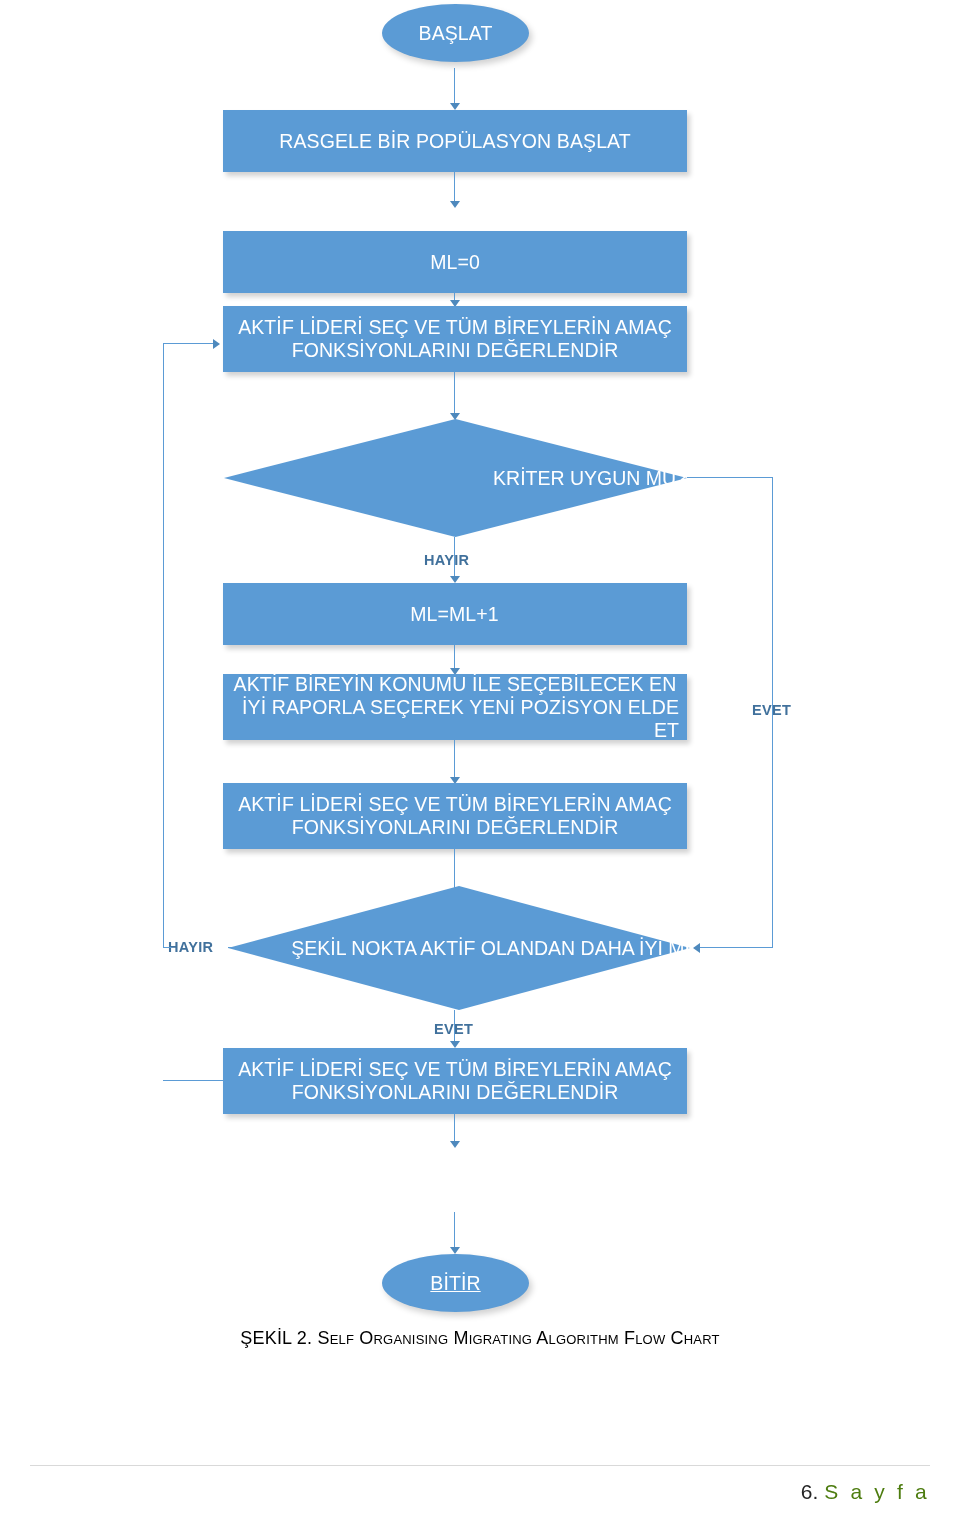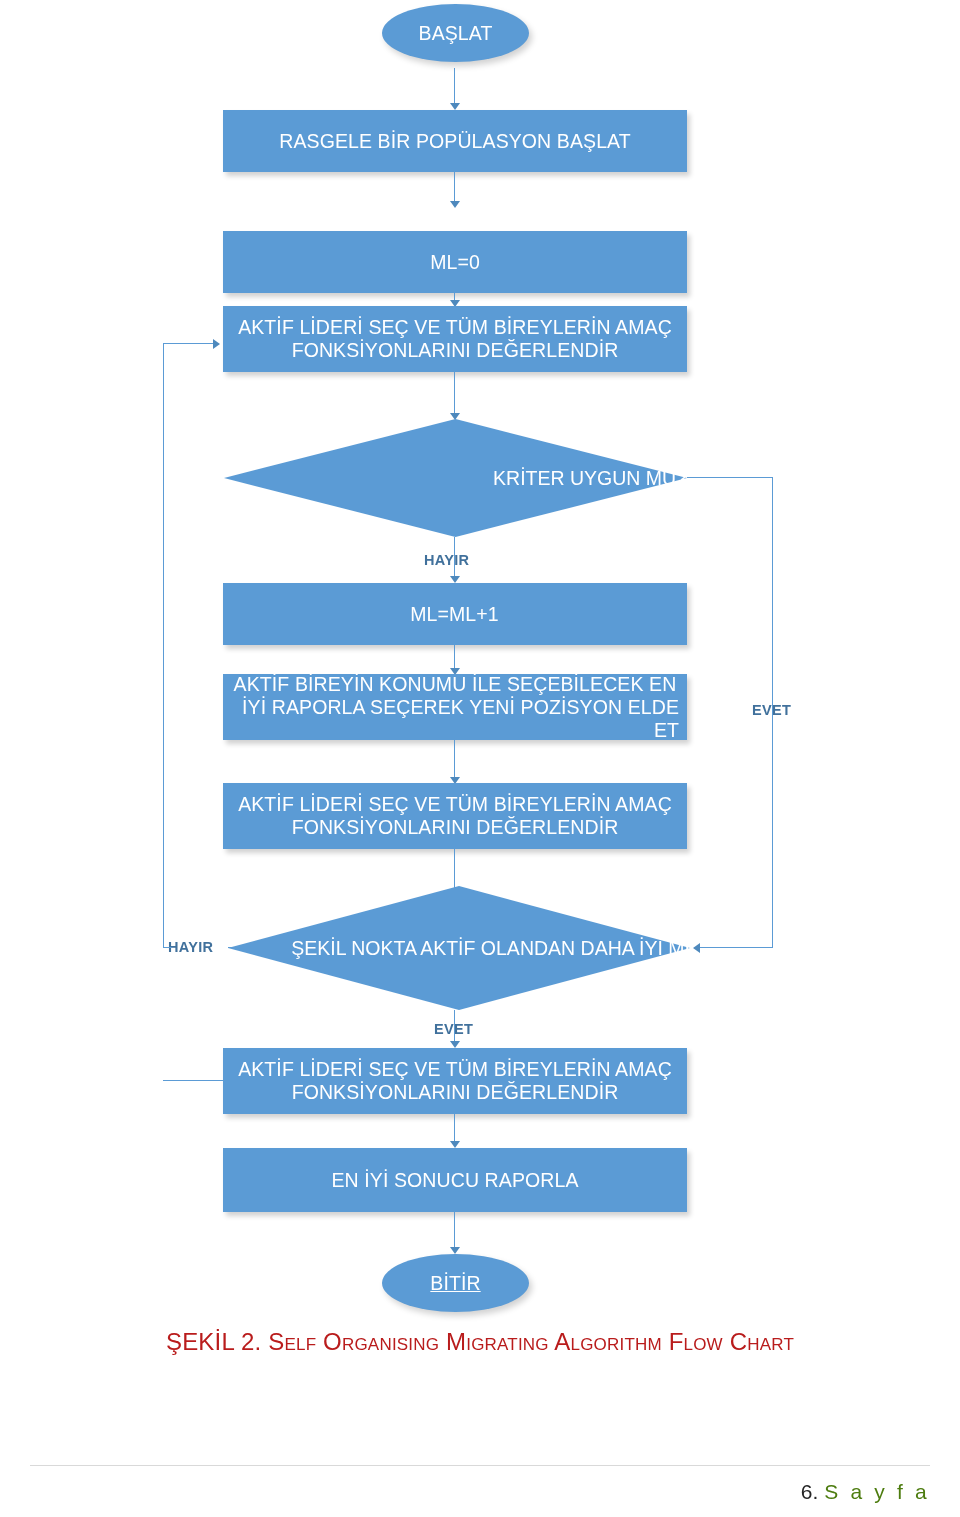--- a/index.html
+++ b/index.html
@@ -92,22 +92,22 @@
     font-weight: bold;
     letter-spacing: .3px;
     white-space: nowrap;
   }
 
   
   .caption {
     position: absolute;
     left: 0; right: 0;
     text-align: center;
-    color: #b91c1c;
-    font-size: 24px;
+    color: #000000;
+    font-size: 18px;
     font-variant: small-caps;
     letter-spacing: .2px;
     white-space: nowrap;
   }
 
   
   .footer-rule {
     position: absolute;
     left: 30px; right: 30px;
     height: 1px;
@@ -213,23 +213,20 @@
   <div class="node box" style="left:223px; top:1048px; width:464px; height:66px; flex-direction:column;">
     <span>AKTİF LİDERİ SEÇ VE TÜM BİREYLERİN AMAÇ</span>
     <span>FONKSİYONLARINI DEĞERLENDİR</span>
   </div>
 
   <div class="conn h" style="left:163px; top:1080px; width:62px; height:1.4px;"></div>
 
   <div class="conn v" style="left:454px; top:1114px; width:1.4px; height:32px;"></div>
   <div class="arrow-down" style="left:450px; top:1141px;"></div>
 
-  <div class="node box" style="left:223px; top:1148px; width:464px; height:64px;">
-    <span>EN İYİ SONUCU RAPORLA</span>
-  </div>
 
   <div class="conn v" style="left:454px; top:1212px; width:1.4px; height:40px;"></div>
   <div class="arrow-down" style="left:450px; top:1247px;"></div>
 
   <div class="node ellipse" style="left:382px; top:1254px; width:147px; height:58px;text-decoration:underline;">
     <span>BİTİR</span>
   </div>
 
   <div class="caption" style="top:1328px;">
     <span>ŞEKİL 2. </span><span>Self Organising Migrating Algorithm Flow Chart</span>

